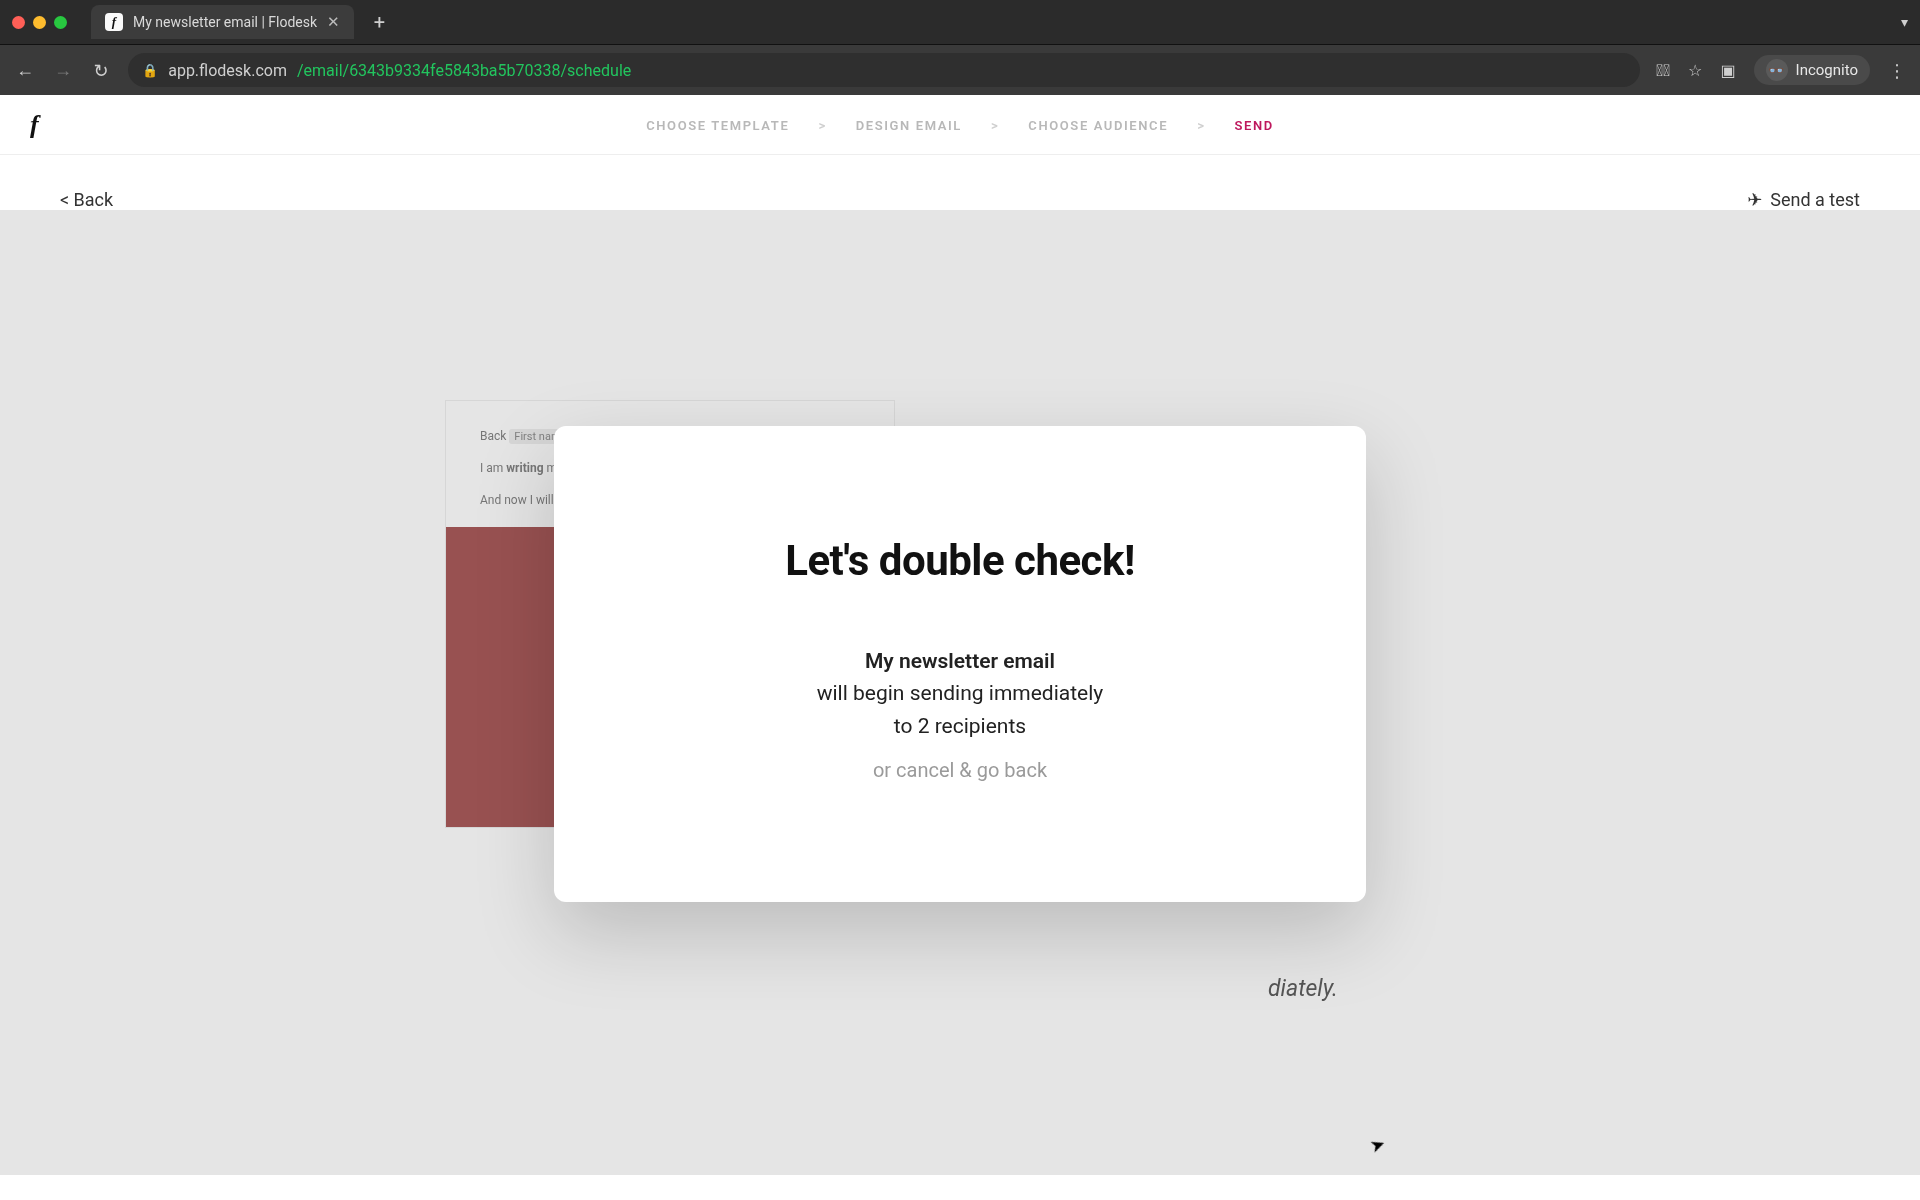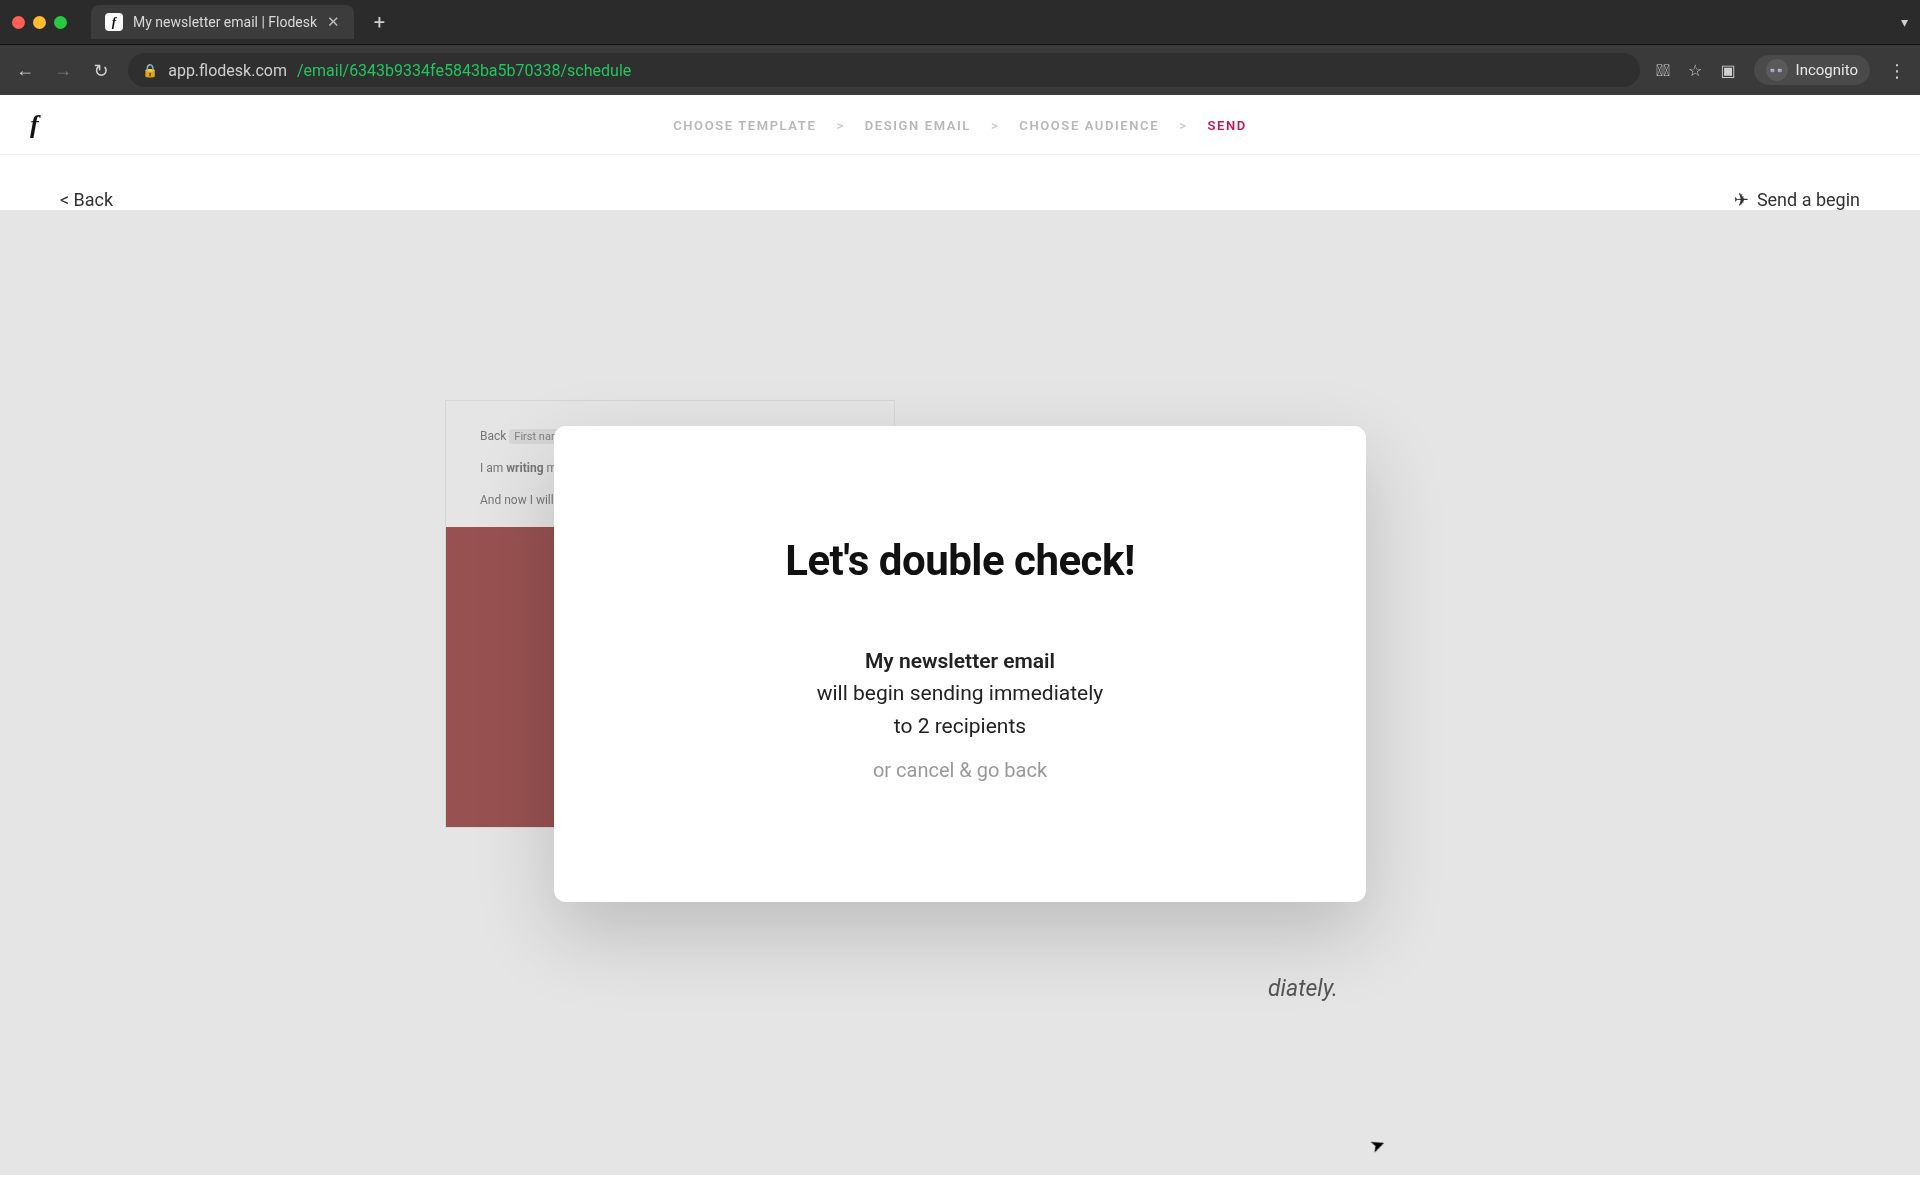--- a/index.html
+++ b/index.html
@@ -30,21 +30,21 @@
   .rh-icons { display:flex; align-items:center; gap:18px; }
   .incognito-pill { display:flex; align-items:center; gap:8px; background:#4a4a4a; border-radius:18px; padding:4px 12px; color:#e7e7e7; font-size:15px; }
   .incog-ico { width:22px; height:22px; border-radius:50%; background:#5a5a5a; display:flex; align-items:center; justify-content:center; font-size:13px; }
   .kebab { font-size:18px; }
 
   
   .viewport { position:relative; flex:1; background:#ffffff; overflow:hidden; }
 
   .app-header { height:60px; display:flex; align-items:center; padding:0 30px; border-bottom:1px solid #eeeeee; }
   .app-logo { font-family:Georgia,"Times New Roman",serif; font-weight:700; font-style:italic; font-size:26px; color:#111; }
-  .stepper { position:absolute; left:0; right:0; top:0; height:60px; display:flex; align-items:center; justify-content:center; gap:20px; font-size:13px; letter-spacing:1.6px; font-weight:600; color:#b8b8b8; text-transform:uppercase; pointer-events:none; }
+  .stepper { position:absolute; left:0; right:0; top:0; height:60px; display:flex; align-items:center; justify-content:center; gap:29px; font-size:13px; letter-spacing:1.6px; font-weight:600; color:#b8b8b8; text-transform:uppercase; pointer-events:none; }
   .stepper .step { pointer-events:auto; }
   .stepper .sep  { color:#cfcfcf; }
   .stepper .active { color:#be185d; }
 
   .toolbar-row { display:flex; justify-content:space-between; align-items:center; padding:34px 60px 0; color:#555; font-size:18px; }
   .back-link { color:#333; }
   .send-test { display:flex; align-items:center; gap:8px; color:#333; }
 
   .canvas-area { position:relative; width:100%; height:calc(100% - 60px - 80px); }
 
@@ -120,21 +120,21 @@
         <span class="step">CHOOSE AUDIENCE</span>
         <span class="sep">&gt;</span>
         <span class="step active">SEND</span>
       </div>
     </div>
 
     <div class="toolbar-row">
       <span class="back-link">&lt; Back</span>
       <span class="send-test">
         <span>✈</span>
-        <span>Send a begin</span>
+        <span>Send a test</span>
       </span>
     </div>
 
     <div class="canvas-area">
 
       <div class="email-preview">
         <div class="line">
           <span>Back</span>
           <span class="field-chip">First name</span>
         </div>

